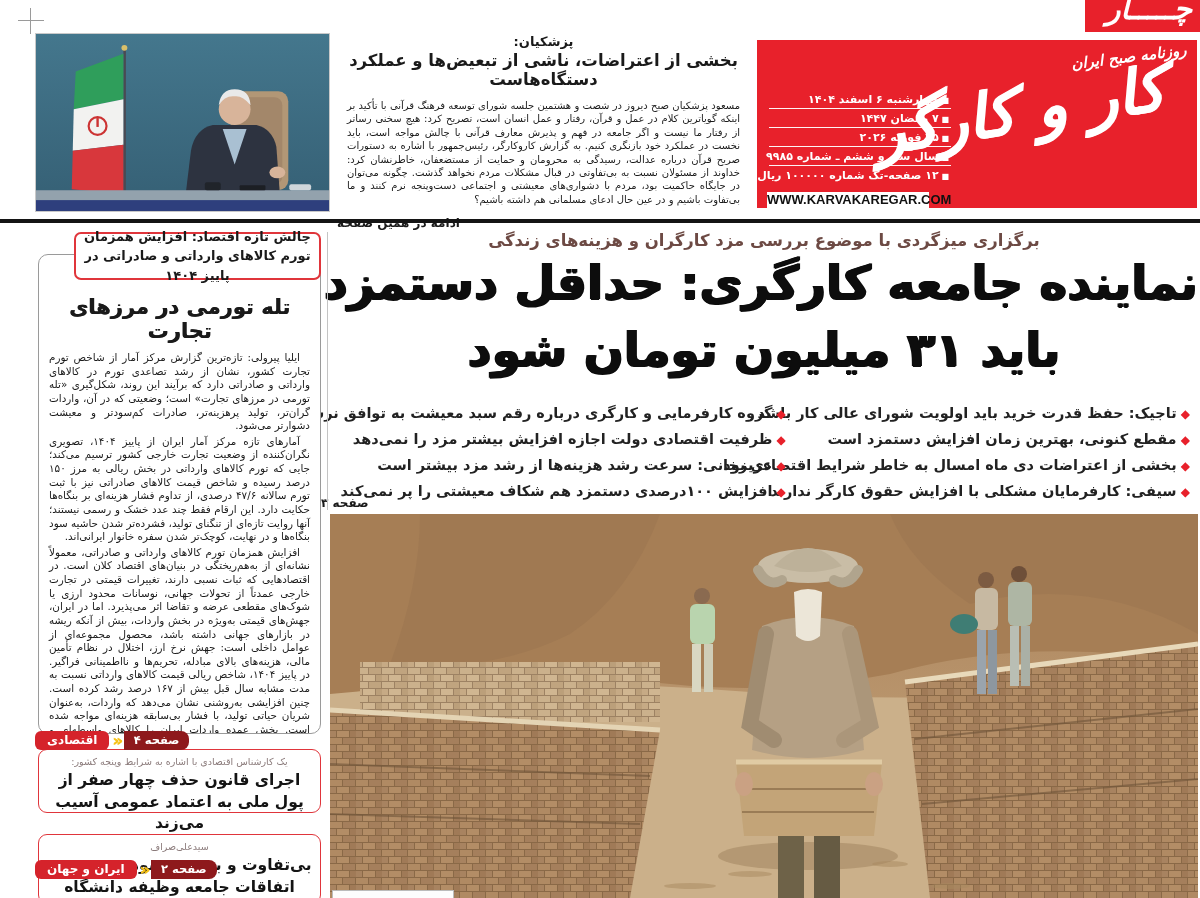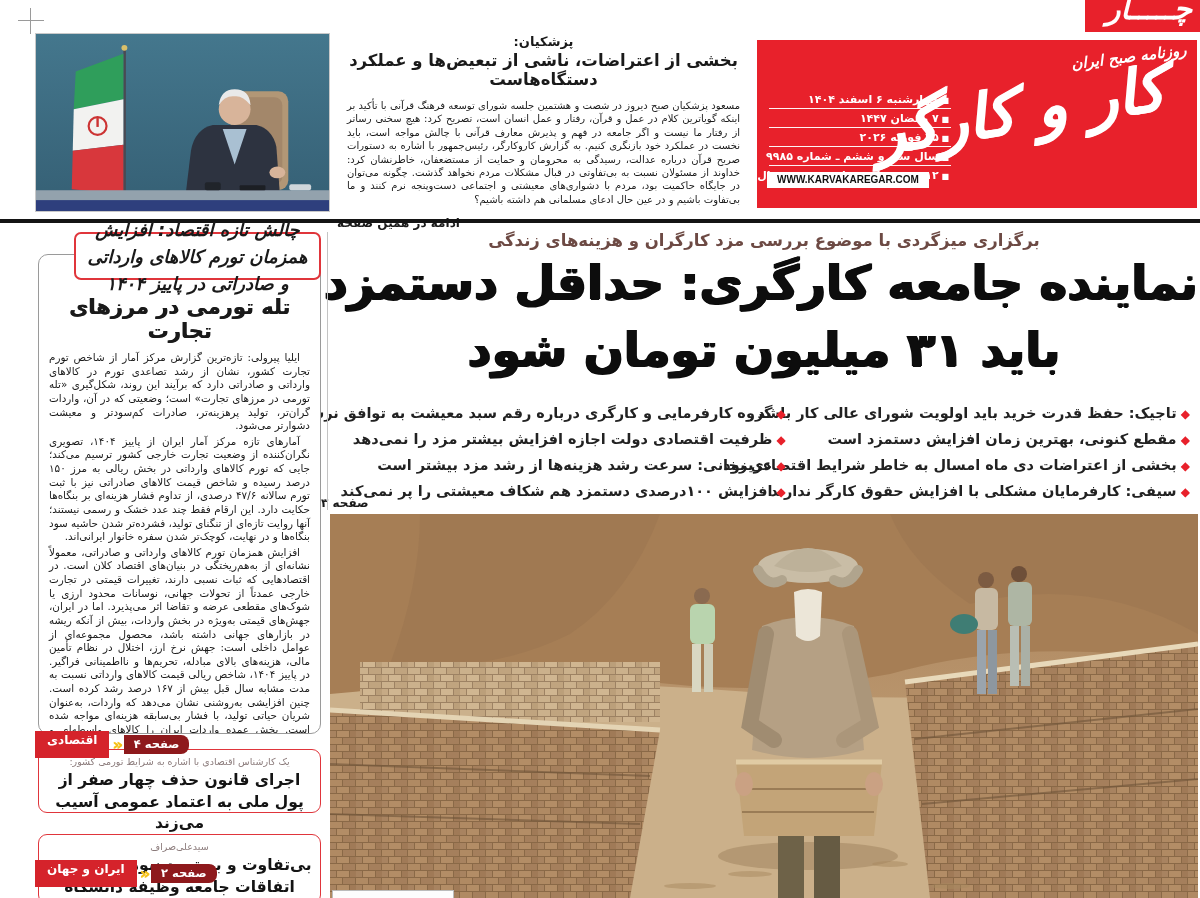--- a/index.html
+++ b/index.html
@@ -24,22 +24,22 @@
   .tagline{position:absolute;right:10px;top:8px;color:#fff;font-size:15px;font-style:italic;
            transform:rotate(-7deg);font-weight:bold;}
   .biglogo{position:absolute;right:28px;top:38px;width:300px;color:#fff;font-size:62px;font-weight:bold;
            font-style:italic;transform:rotate(-9deg);line-height:1.05;text-align:center;white-space:nowrap;
            text-shadow:1px 0 0 #fff;}
   .dates{position:absolute;left:12px;top:50px;width:182px;}
   .daterow{color:#fff;font-size:11px;font-weight:bold;text-align:right;padding:3px 2px 2px 0;
            border-bottom:1px solid rgba(255,255,255,.95);white-space:nowrap;}
   .daterow:before{content:"■ ";font-size:8px;}
   .daterow:last-child{border-bottom:none;}
-  .urlbox{position:absolute;left:10px;bottom:20px;width:162px;height:16px;background:#fff;color:#111;
-          font-family:"Liberation Sans",sans-serif;font-size:10px;font-weight:bold;text-align:center;
+  .urlbox{position:absolute;left:10px;bottom:0;width:162px;height:16px;background:#fff;color:#111;
+          font-family:"Liberation Sans",sans-serif;font-size:13px;font-weight:bold;text-align:center;
           line-height:16px;direction:ltr;}
 
   
   .photo1{left:35px;top:33px;width:295px;height:179px;border:1px solid #c9c9c9;box-sizing:border-box;}
   .photo1 svg{display:block;width:100%;height:100%;}
 
   
   .topstory{left:337px;top:34px;width:413px;height:178px;}
   .ts-kicker{text-align:center;font-weight:bold;font-size:13px;margin:0 0 2px;}
   .ts-head{text-align:center;font-weight:bold;font-size:16.5px;margin:0 0 6px;letter-spacing:-.2px;}
@@ -67,31 +67,31 @@
   
   .photo2{left:330px;top:514px;width:868px;height:384px;background:#c2a277;}
   .photo2 svg{display:block;width:100%;height:100%;}
   .caption-cut{position:absolute;left:2px;bottom:0;width:120px;height:7px;background:#fdfdfd;
                border:1px solid #bbb;border-bottom:none;}
 
   
   .vdivider{left:327px;top:232px;width:1px;height:278px;background:#c4c4c4;}
   .redkickerbox{left:74px;top:232px;width:247px;height:48px;background:#fff;border:2px solid #e0353b;
                 border-radius:7px;z-index:3;display:flex;align-items:center;justify-content:center;
-                text-align:center;font-weight:bold;font-size:18px;line-height:1.5;padding:2px 6px;
-                box-sizing:border-box;font-style:italic;}
+                text-align:center;font-weight:bold;font-size:13px;line-height:1.5;padding:2px 6px;
+                box-sizing:border-box;}
   .graybox{left:38px;top:254px;width:283px;height:480px;border:1.5px solid #9a9a9a;border-radius:10px;
            box-sizing:border-box;padding:34px 10px 6px;overflow:hidden;background:#fff;z-index:2;}
   .lc-head{text-align:center;font-weight:bold;font-size:21px;margin:6px 0 8px;
            text-shadow:.6px 0 0 currentColor;}
   .lc-p{font-size:10.4px;line-height:1.31;text-align:justify;margin:0 0 2px;text-indent:10px;}
 
   
   .tagrow{display:flex;direction:ltr;align-items:center;gap:3px;z-index:3;}
-  .tagrow .tag{background:#d5232b;color:#fff;font-weight:bold;font-size:12px;padding:2px 12px 11px;}
+  .tagrow .tag{background:#d5232b;color:#fff;font-weight:bold;font-size:12px;padding:2px 12px 3px;border-radius:6px;}
   .tagrow .chev{color:#f6c21a;font-weight:bold;font-size:16px;line-height:1;letter-spacing:-2px;
                 text-shadow:.7px 0 0 currentColor;}
   .tagrow .pg{background:#8e191c;color:#fff;font-weight:bold;font-size:11.5px;padding:2px 10px 3px;
               border-radius:0 8px 8px 0;}
   .tagrow1{left:35px;top:731px;}
   .tagrow2{left:35px;top:860px;}
   .secbox{left:38px;width:283px;background:#fff;border:1.5px solid #e0353b;border-radius:9px;
           box-sizing:border-box;padding:5px 8px;text-align:center;}
   .secbox1{top:749px;height:64px;}
   .secbox2{top:834px;height:70px;}
@@ -300,21 +300,21 @@
       </div>
 
   </div>
 
   <div class="abs tagrow tagrow1">
     <span class="tag">اقتصادی</span>
     <span class="chev">»</span>
     <span class="pg">صفحه ۴</span>
   </div>
   <div class="abs secbox secbox1">
-    <div class="sec-kicker">یک کارشناس اقتصادی با اشاره به شرایط تورمی کشور:</div>
+    <div class="sec-kicker">یک کارشناس اقتصادی با اشاره به شرایط وپنجه کشور:</div>
     <div class="sec-head">اجرای قانون حذف چهار صفر از پول ملی به اعتماد عمومی آسیب می‌زند</div>
   </div>
 
   <div class="abs tagrow tagrow2">
     <span class="tag">ایران و جهان</span>
     <span class="chev">»</span>
     <span class="pg">صفحه ۲</span>
   </div>
   <div class="abs secbox secbox2">
     <div class="sec-kicker">سیدعلی‌صراف</div>

